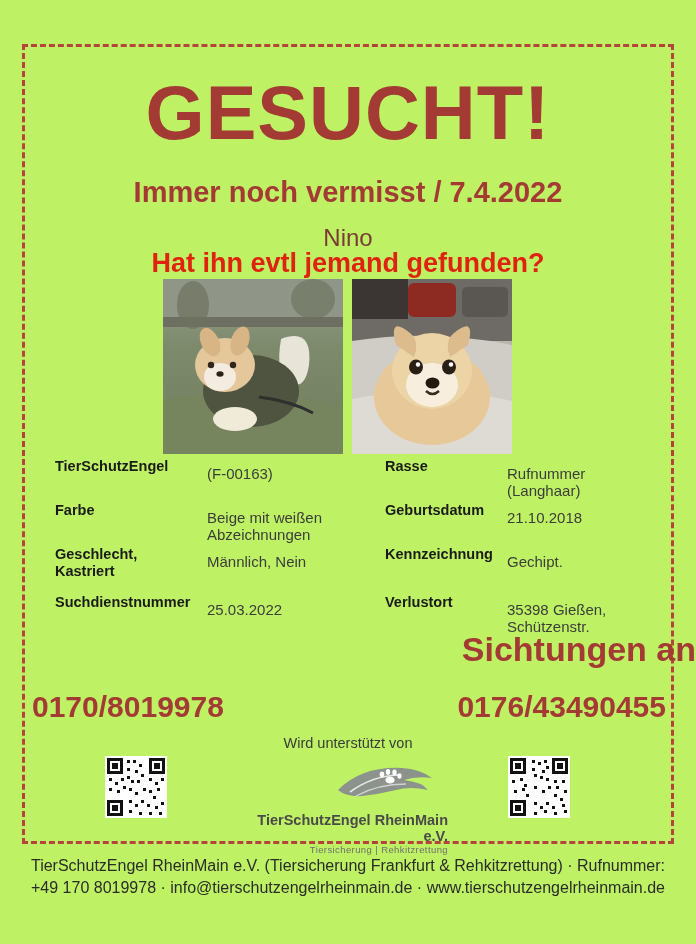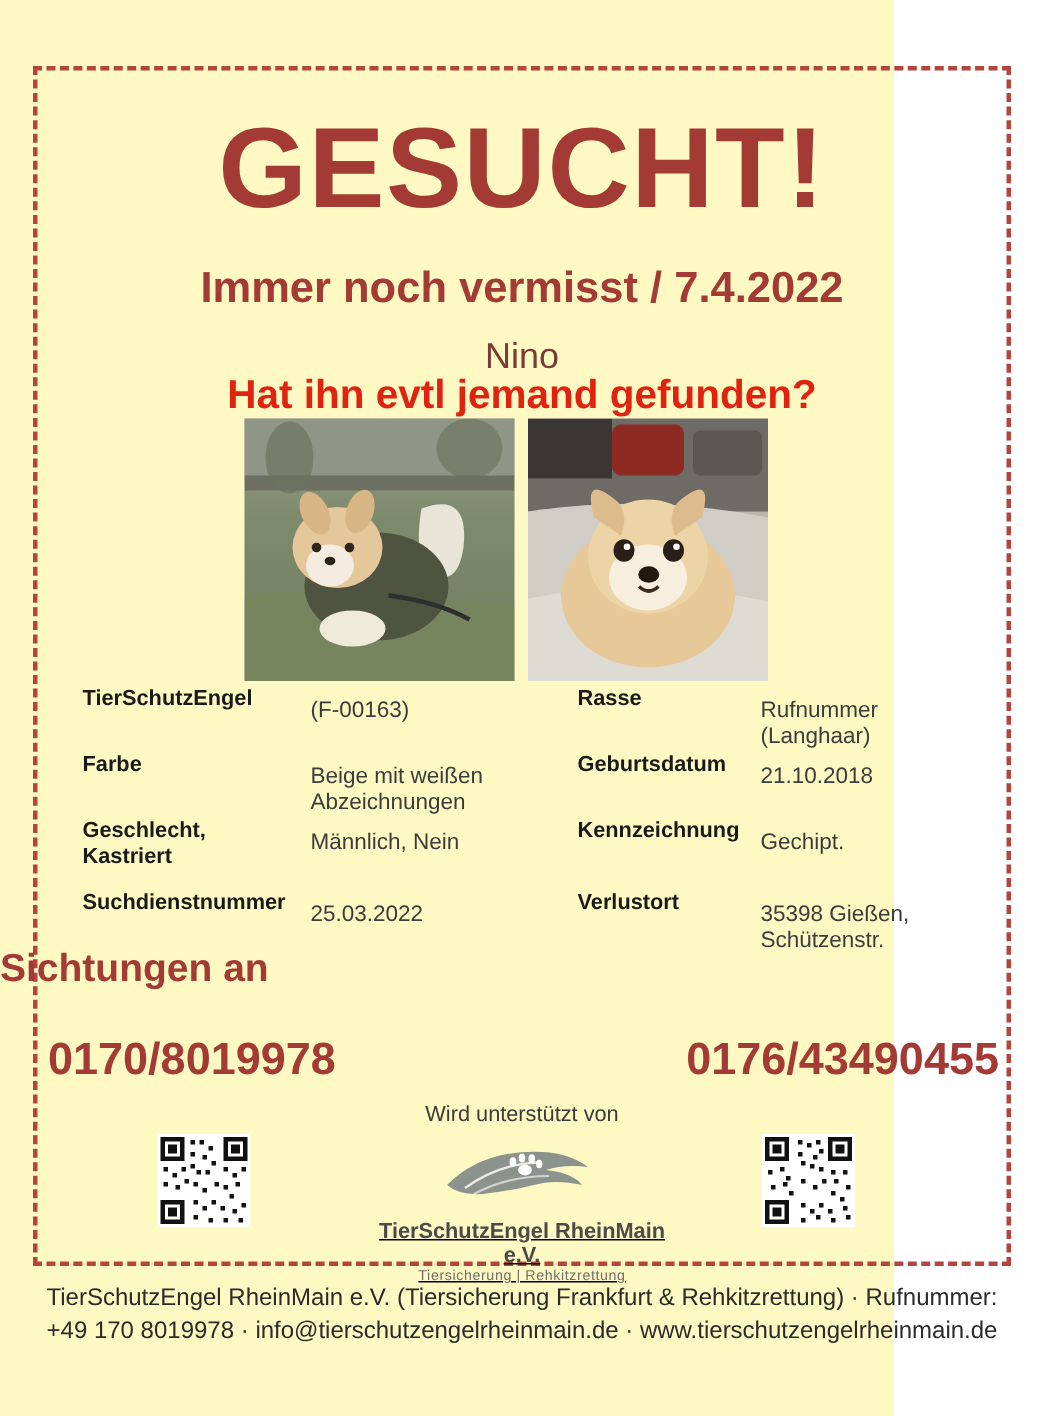--- a/index.html
+++ b/index.html
@@ -8,23 +8,23 @@
   }
   body {
     width: 696px;
     height: 944px;
     background: #ffffff;
     font-family: "Liberation Sans", sans-serif;
     overflow: hidden;
   }
   .poster {
     position: relative;
-    width: 596px;
+    width: 696px;
     height: 944px;
-    background: #fef9c3;
+    background: #bef264;
     box-sizing: border-box;
   }
   .dashed-frame {
     position: absolute;
     left: 22px;
     top: 44px;
     width: 652px;
     height: 800px;
     border: 3px dashed #b4443c;
     box-sizing: border-box;
@@ -136,22 +136,22 @@
     line-height: 17px;
     color: #3c3c3c;
   }
   .col-left .dvalue { left: 152px; }
   .col-right .dvalue { left: 122px; }
   .sichtungen {
     position: absolute;
     left: 0;
     top: 630px;
     width: 696px;
-    text-align: left;
-    font-size: 26px;
+    text-align: right;
+    font-size: 34px;
     font-weight: bold;
     color: #a33a34;
   }
   .phones {
     position: absolute;
     left: 0;
     top: 690px;
     width: 696px;
   }
   .phone {
@@ -170,22 +170,21 @@
     width: 696px;
     text-align: center;
     font-size: 14.5px;
     color: #3b3b3b;
   }
   .logo-wrap {
     position: absolute;
     left: 248px;
     top: 760px;
     width: 200px;
-    text-align: center;
-    text-decoration: underline;
+    text-align: right;
   }
   .logo-name {
     font-size: 14.5px;
     font-weight: bold;
     color: #4a4a4a;
     margin-top: 2px;
   }
   .logo-sub {
     font-size: 9.5px;
     color: #6f6f6f;

